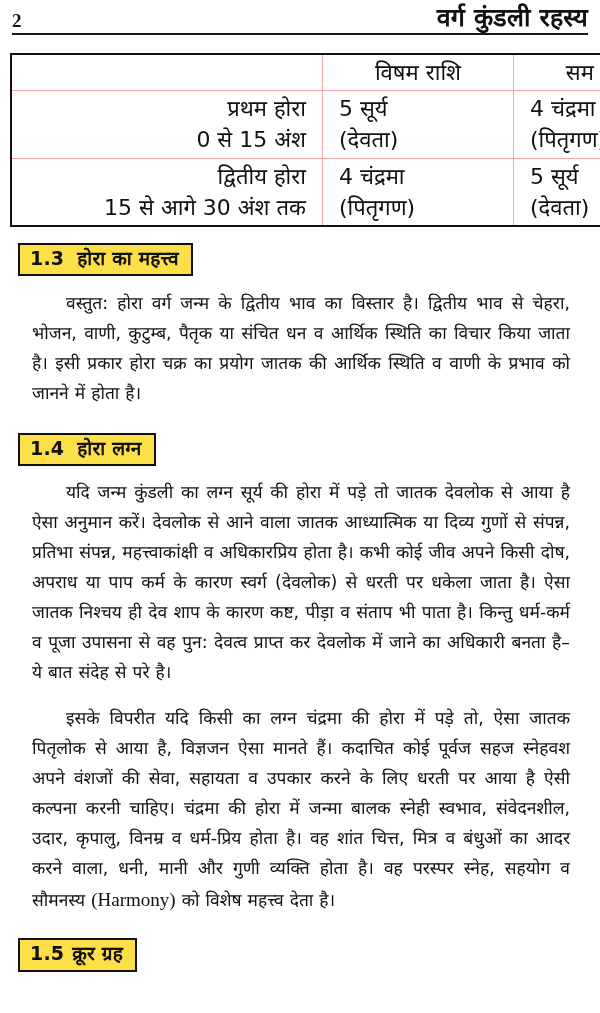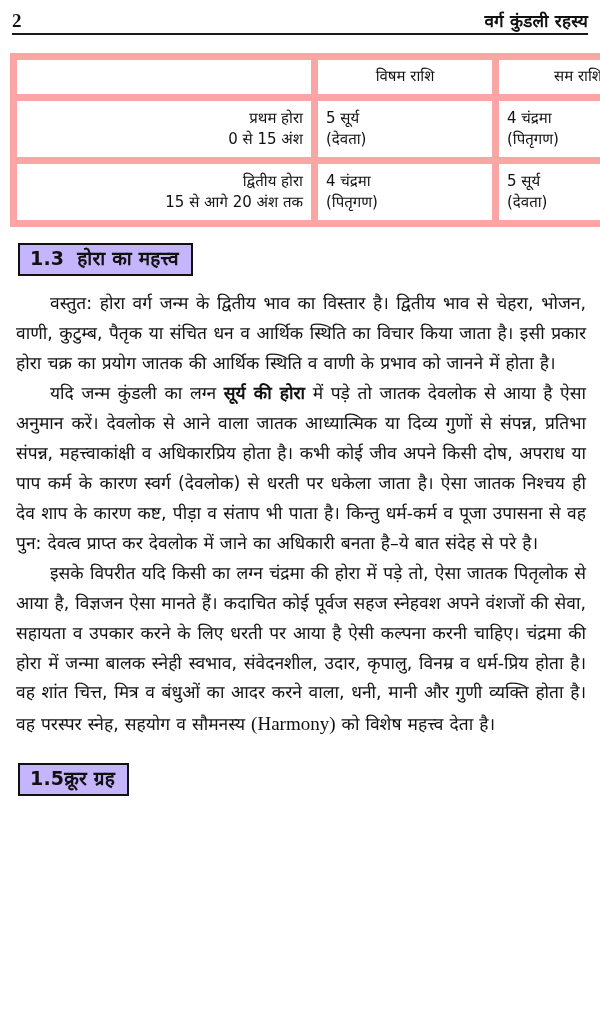--- a/index.html
+++ b/index.html
@@ -34,48 +34,48 @@
     padding: 0 2px 0 2px;
   }
   .folio {
     font-size: 19px;
     font-weight: 600;
     line-height: 1;
     letter-spacing: 0.3px;
   }
   .book-title {
     font-family: "DejaVu Sans", "Liberation Sans", sans-serif;
-    font-size: 17px;
+    font-size: 25px;
     font-weight: 700;
     line-height: 1;
     letter-spacing: 0.2px;
   }
   .header-rule {
     height: 0;
     border-top: 2px solid #1a1a1a;
     margin: 3px 2px 0 2px;
   }
 
   
   .hora-table {
     margin-top: 18px;
     border-collapse: collapse;
     width: 578px;
     table-layout: fixed;
     border: 2px solid #111;
   }
   .hora-table td,
   .hora-table th {
-    border: 7px solid #fca5a5;
+    border: 1px solid #fca5a5;
     vertical-align: middle;
     font-family: "DejaVu Sans", "Liberation Sans", sans-serif;
     font-weight: 400;
-    font-size: 15px;
+    font-size: 22px;
     line-height: 1.42;
-    padding: 2px 8px;
+    padding: 2px 16px;
   }
   .col-label  { width: 278px; }
   .col-odd    { width: 158px; }
   .col-even   { width: 142px; }
 
   .hora-table thead td {
     height: 30px;
     text-align: center;
   }
   .hora-table thead td.col-label { text-align: left; }
@@ -94,52 +94,52 @@
   td.col-label .cell-stack { text-align: right; padding-left: 16px; }
   td.col-odd .cell-stack,
   td.col-even .cell-stack { text-align: left; }
 
   
   .section-head {
     display: inline-block;
     border: 2px solid #111;
     padding: 3px 12px 5px 10px;
     margin: 0;
-    background: #c4b5fd;
+    background: #fde047;
     font-family: "DejaVu Sans", "Liberation Sans", sans-serif;
     font-weight: 700;
     font-size: 19px;
     line-height: 1.12;
     letter-spacing: 0.2px;
     white-space: nowrap;
   }
   .section-head .num {
     display: inline-block;
     margin-right: 13px;
   }
   .sec-wrap { padding-left: 8px; }
   .sec-13 { margin-top: 16px; }
   .sec-14 { margin-top: 24px; }
   .sec-15 { margin-top: 22px; }
-  .section-head.compact .num { margin-right: 0; }
+  .section-head.compact .num { margin-right: 8px; }
 
   
   .para {
-    margin: 0;
+    margin: 16px;
     padding: 0 4px 0 6px;
     text-align: justify;
     text-justify: inter-word;
     font-family: "DejaVu Sans", "Liberation Sans", sans-serif;
     font-size: 17.4px;
     line-height: 1.72;
     text-indent: 34px;
     word-spacing: 0.5px;
   }
   .para + .para { margin-top: 0; }
-  .para b { font-weight: 700; }
+  .para b { font-weight: 400; }
   .para .latin {
     font-family: "Liberation Serif", "DejaVu Serif", serif;
     font-size: 19px;
   }
   .p-after-13 { margin-top: 13px; }
   .p-after-14 { margin-top: 12px; }
   .p-after-15 { margin-top: 12px; }
   .p-second   { margin-top: 2px; }
 </style>
 </head>
@@ -179,21 +179,21 @@
           <span class="cell-stack">
             <span class="l1">4 चंद्रमा</span>
             <span class="l2">(पितृगण)</span>
           </span>
         </td>
       </tr>
       <tr>
         <td class="col-label">
           <span class="cell-stack">
             <span class="l1">द्वितीय होरा</span>
-            <span class="l2">15 से आगे 20 अंश तक</span>
+            <span class="l2">15 से आगे 30 अंश तक</span>
           </span>
         </td>
         <td class="col-odd">
           <span class="cell-stack">
             <span class="l1">4 चंद्रमा</span>
             <span class="l2">(पितृगण)</span>
           </span>
         </td>
         <td class="col-even">
           <span class="cell-stack">
@@ -205,20 +205,25 @@
     </tbody>
   </table>
 
   <div class="sec-wrap sec-13">
     <div class="section-head">
       <span class="num">1.3</span><span class="ttl">होरा का महत्त्व</span>
     </div>
   </div>
   <p class="para p-after-13">वस्तुत: होरा वर्ग जन्म के द्वितीय भाव का विस्तार है। द्वितीय भाव से चेहरा, भोजन, वाणी, कुटुम्ब, पैतृक या संचित धन व आर्थिक स्थिति का विचार किया जाता है। इसी प्रकार होरा चक्र का प्रयोग जातक की आर्थिक स्थिति व वाणी के प्रभाव को जानने में होता है।</p>
 
+  <div class="sec-wrap sec-14">
+    <div class="section-head">
+      <span class="num">1.4</span><span class="ttl">होरा लग्न</span>
+    </div>
+  </div>
   <p class="para p-after-14">
     <span>यदि जन्म कुंडली का लग्न </span><b>सूर्य की होरा</b><span> में पड़े तो जातक देवलोक से आया है ऐसा अनुमान करें। देवलोक से आने वाला जातक आध्यात्मिक या दिव्य गुणों से संपन्न, प्रतिभा संपन्न, महत्त्वाकांक्षी व अधिकारप्रिय होता है। कभी कोई जीव अपने किसी दोष, अपराध या पाप कर्म के कारण स्वर्ग (देवलोक) से धरती पर धकेला जाता है। ऐसा जातक निश्चय ही देव शाप के कारण कष्ट, पीड़ा व संताप भी पाता है। किन्तु धर्म-कर्म व पूजा उपासना से वह पुन: देवत्व प्राप्त कर देवलोक में जाने का अधिकारी बनता है–ये बात संदेह से परे है।</span>
   </p>
   <p class="para p-second">
     <span>इसके विपरीत यदि किसी का लग्न चंद्रमा की होरा में पड़े तो, ऐसा जातक पितृलोक से आया है, विज्ञजन ऐसा मानते हैं। कदाचित कोई पूर्वज सहज स्नेहवश अपने वंशजों की सेवा, सहायता व उपकार करने के लिए धरती पर आया है ऐसी कल्पना करनी चाहिए। चंद्रमा की होरा में जन्मा बालक स्नेही स्वभाव, संवेदनशील, उदार, कृपालु, विनम्र व धर्म-प्रिय होता है। वह शांत चित्त, मित्र व बंधुओं का आदर करने वाला, धनी, मानी और गुणी व्यक्ति होता है। वह परस्पर स्नेह, सहयोग व सौमनस्य </span><span class="latin">(Harmony)</span><span> को विशेष महत्त्व देता है।</span>
   </p>
 
   <div class="sec-wrap sec-15">
     <div class="section-head compact">
       <span class="num">1.5</span><span class="ttl">क्रूर ग्रह</span>

